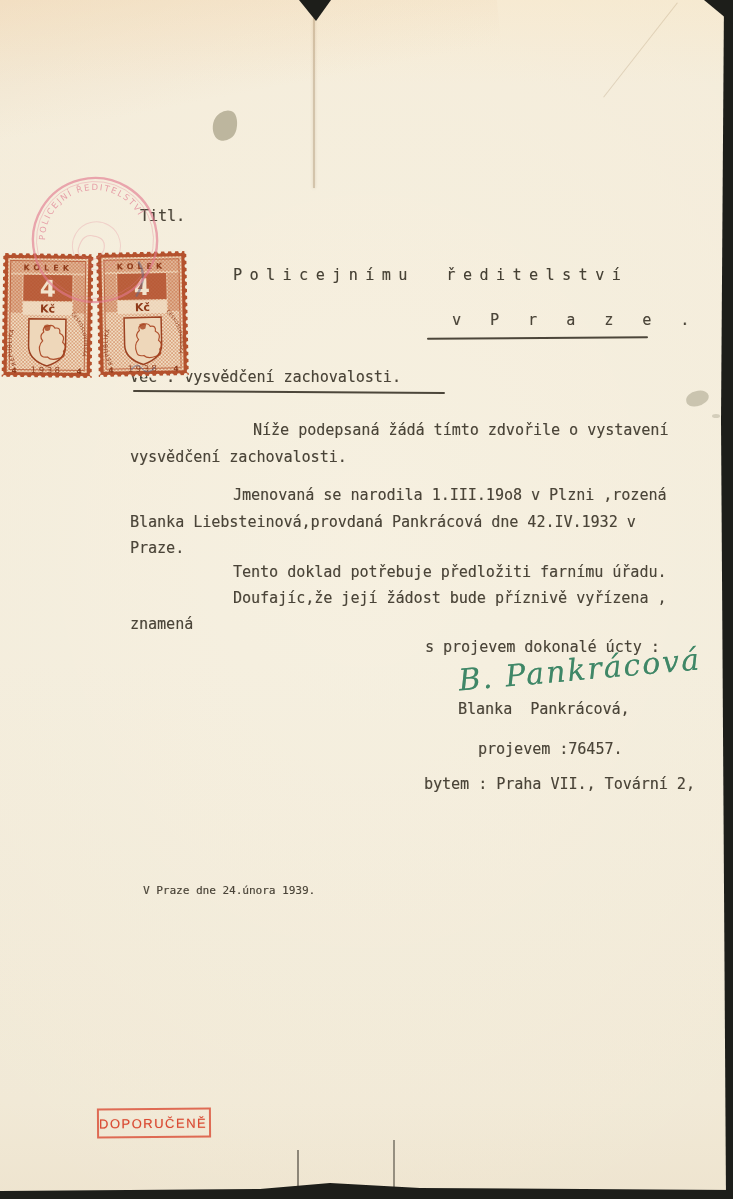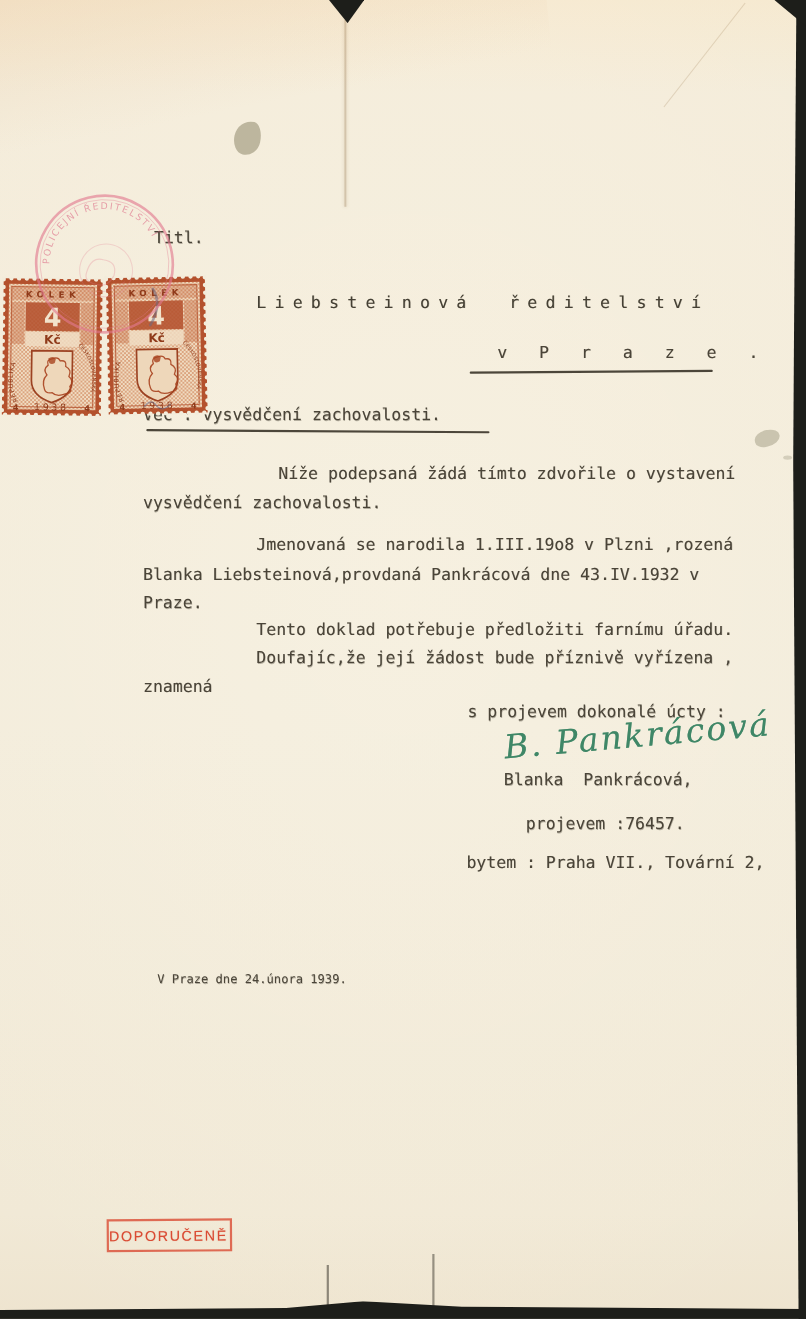--- a/index.html
+++ b/index.html
@@ -42,31 +42,31 @@
   <div class="tint" style="left:393px;top:1140px;width:1.5px;height:52px;background:rgba(60,55,45,.5);"></div>
 
   <div class="stain" style="left:213px;top:110px;width:24px;height:31px;background:#b3ac93;opacity:.85;
               border-radius:62% 38% 55% 45%/50% 55% 45% 50%;transform:rotate(12deg);"></div>
   <div class="stain" style="left:686px;top:391px;width:23px;height:15px;background:#c2bca7;opacity:.85;
               border-radius:55% 45% 60% 40%;transform:rotate(-10deg);"></div>
   <div class="stain" style="left:712px;top:414px;width:8px;height:4px;background:#c6c0ad;opacity:.7;border-radius:50%;"></div>
 
   <div class="tw" style="left:140px;top:207px;">Titl.</div>
 
-  <div class="tw heading h1c" style="left:233px;top:266px;">Liebsteinová ředitelství</div>
+  <div class="tw heading h1c" style="left:233px;top:266px;">Policejnímu ředitelství</div>
   <div class="tw" style="left:452px;top:311px;letter-spacing:6px;word-spacing:8px;">v P r a z e .</div>
   <div class="uline" style="left:427px;top:337px;width:221px;transform:rotate(-.4deg);"></div>
 
   <div class="tw" style="left:130px;top:368px;">Věc : vysvědčení zachovalosti.</div>
   <div class="uline" style="left:133px;top:391px;width:312px;transform:rotate(.35deg);"></div>
 
   <div class="tw" style="left:233px;top:421px;margin-left:20px;">Níže podepsaná žádá tímto zdvořile o vystavení</div>
   <div class="tw" style="left:130px;top:448px;">vysvědčení zachovalosti.</div>
   <div class="tw" style="left:233px;top:486px;">Jmenovaná se narodila 1.III.19o8 v Plzni ,rozená</div>
-  <div class="tw" style="left:130px;top:513px;">Blanka Liebsteinová,provdaná Pankrácová dne 43.IV.1932 v</div>
+  <div class="tw" style="left:130px;top:513px;">Blanka Liebsteinová,provdaná Pankrácová dne 42.IV.1932 v</div>
   <div class="tw" style="left:130px;top:539px;">Praze.</div>
   <div class="tw" style="left:233px;top:563px;">Tento doklad potřebuje předložiti farnímu úřadu.</div>
   <div class="tw" style="left:233px;top:589px;">Doufajíc,že její žádost bude příznivě vyřízena ,</div>
   <div class="tw" style="left:130px;top:615px;">znamená</div>
 
   <div class="tw" style="left:425px;top:638px;">s projevem dokonalé úcty :</div>
 
   <div class="sig" style="left:458px;top:652px;">B. Pankrácová</div>
 
   <div class="tw" style="left:458px;top:700px;">Blanka  Pankrácová,</div>

